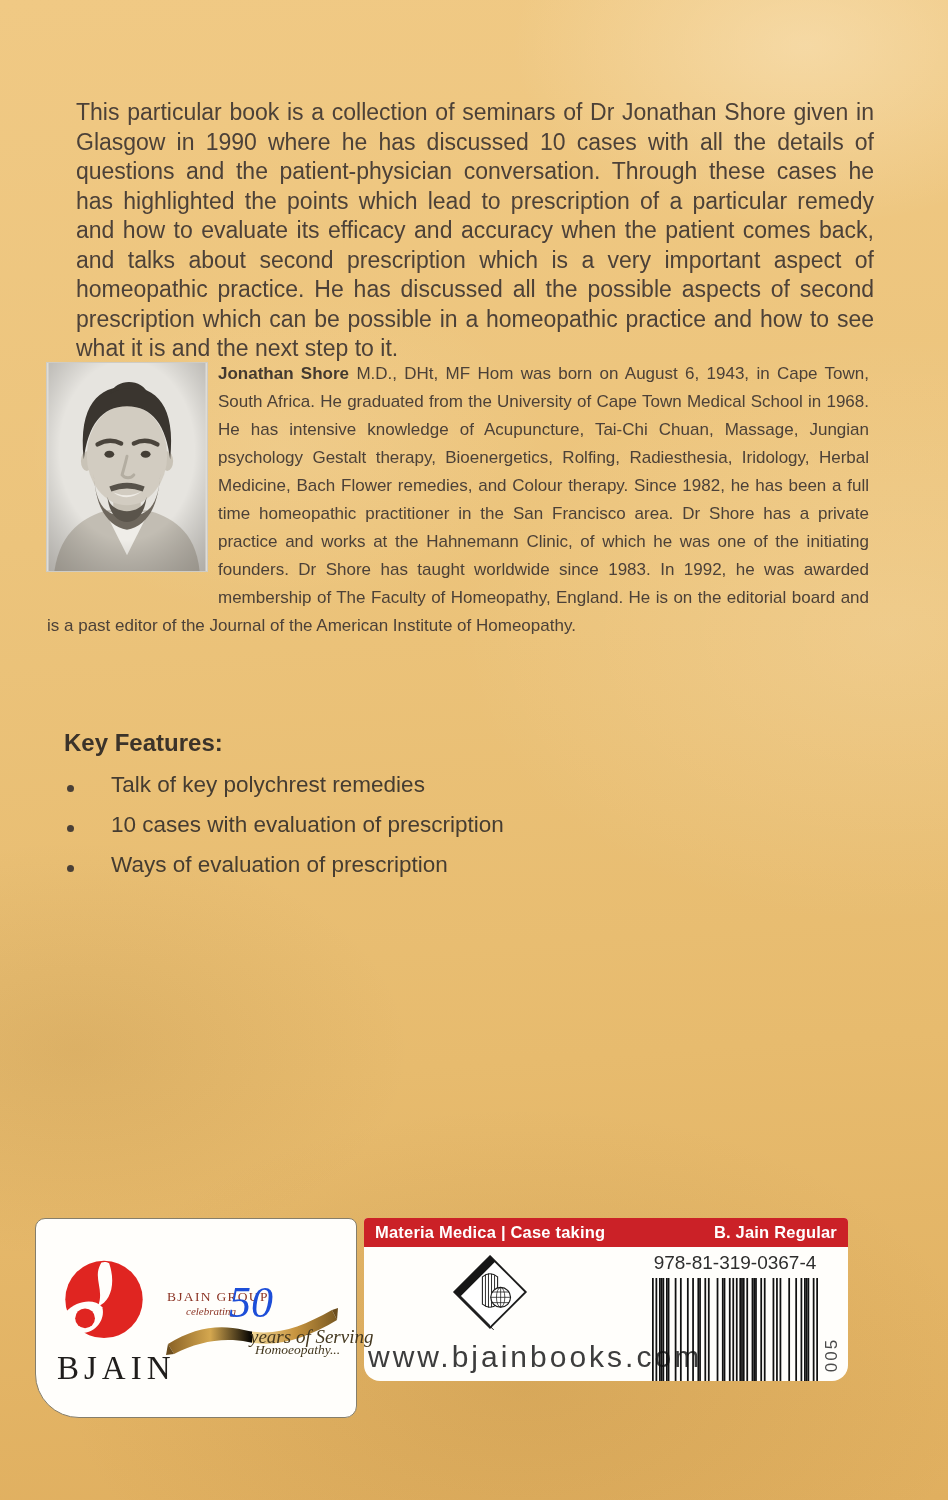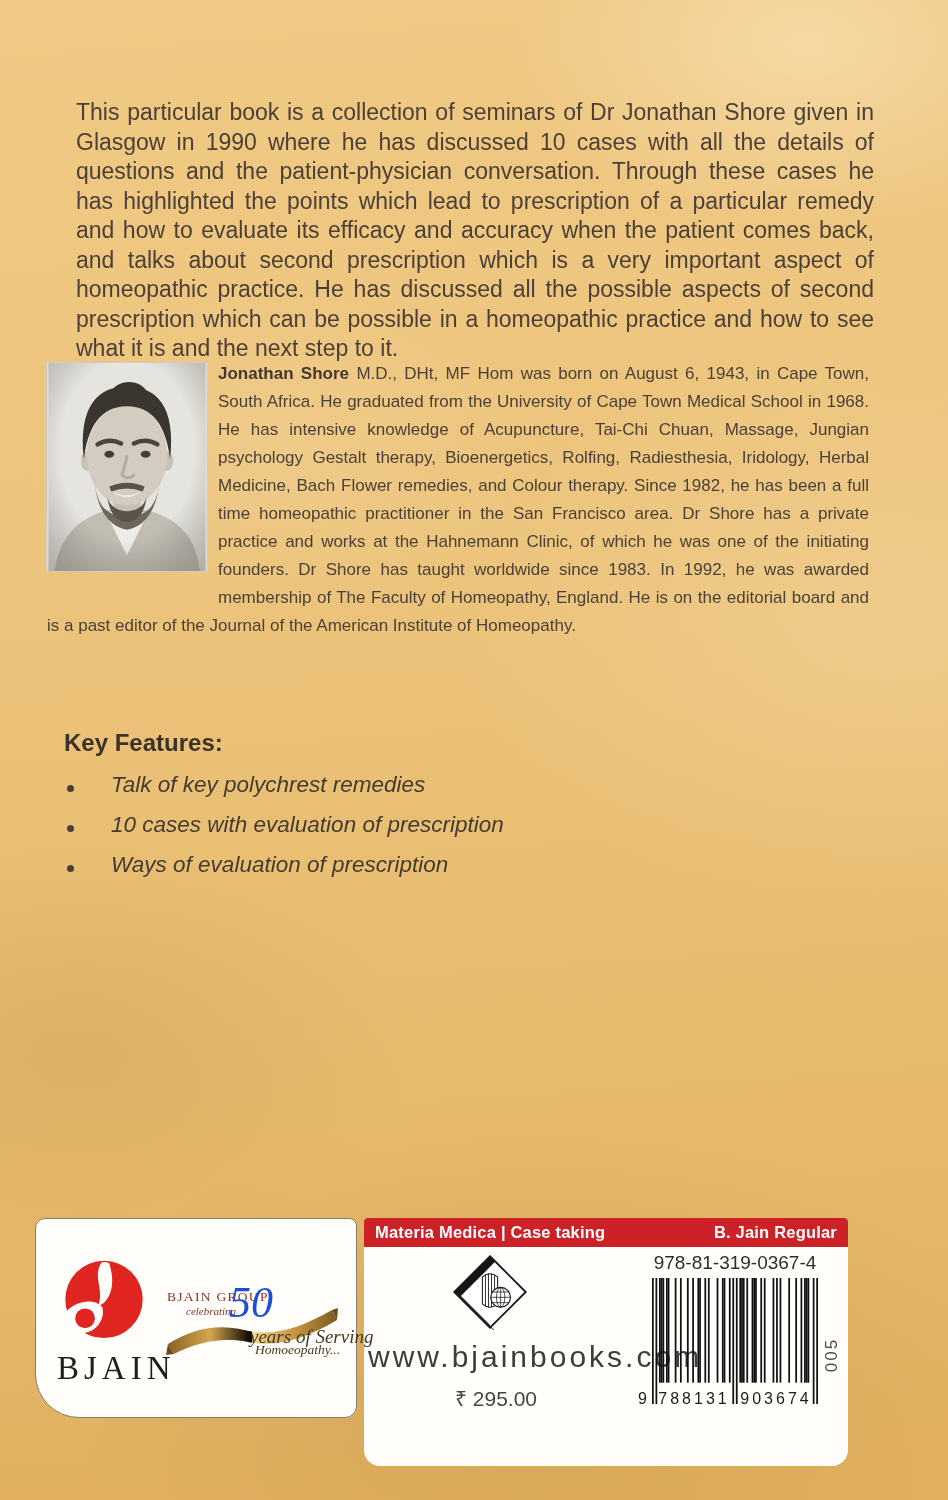--- a/index.html
+++ b/index.html
@@ -26,21 +26,21 @@
   .bio { position:absolute; top:360px; left:47px; width:822px; font-size:17px; line-height:28px; text-align:justify; }
   .bio .author-name { font-weight:bold; color:#43392f; }
   .photo {
     float:left; width:160px; height:208px; margin:3px 11px 14px 0;
     background:#dedcd7; outline:1px solid #cfccc4;
   }
   .photo svg { display:block; width:100%; height:100%; }
 
   .features { position:absolute; top:730px; left:64px; width:720px; }
   .features h2 { margin:0 0 16px 0; font-size:24px; line-height:1.1; color:#3b332a; font-weight:bold; }
-  .features ul { list-style:none; margin:0; padding:0;font-style:italic; }
+  .features ul { list-style:none; margin:0; padding:0; }
   .features li { position:relative; padding-left:47px; font-size:22.5px; line-height:1.15; margin-bottom:14px; color:#453c31; }
   .features li::before { content:""; position:absolute; left:3px; top:13px; width:7px; height:7px; border-radius:50%; background:#4a4037; }
 
   
   .footer-row { position:absolute; top:1218px; left:35px; width:813px; height:200px; display:flex; gap:7px; }
 
   .pub-box {
     width:322px; height:200px; box-sizing:border-box; position:relative;
     background:#fffefb; border:1.5px solid #857e6b;
     border-radius:10px 8px 12px 44px;
@@ -53,21 +53,21 @@
   }
   .grp-name { position:absolute; left:131px; top:70px; font-family:Liberation Serif, serif; font-size:13.5px; letter-spacing:1.3px; color:#8c3526; white-space:nowrap; }
   .grp-celebrating { position:absolute; left:150px; top:86px; font-family:"Liberation Serif", serif; font-style:italic; font-size:11px; color:#8c3526; }
   .grp-ribbon { position:absolute; left:130px; top:79px; width:172px; height:58px; z-index:1; }
   .grp-ribbon svg { display:block; width:100%; height:100%; }
   .grp-50 { position:absolute; left:193px; top:62px; z-index:2; font-family:"Liberation Serif", serif; font-size:44px; line-height:1; color:#1d4ed8;font-style:italic; }
   .grp-years1 { position:absolute; left:214px; top:107px; z-index:3; font-family:"Liberation Serif", serif; font-style:italic; font-size:19px; color:#44381f; white-space:nowrap; }
   .grp-years2 { position:absolute; left:219px; top:123px; z-index:3; font-family:"Liberation Serif", serif; font-style:italic; font-size:13.5px; color:#44381f; white-space:nowrap; }
 
   .retail-box {
-    flex:1; height:248px; position:relative; overflow:hidden;
+    flex:1; height:163px; position:relative; overflow:hidden;
     background:#fffefb; border-radius:4px 4px 16px 16px;
   }
   .band {
     position:absolute; top:0; left:0; right:0; height:29px;
     background:#cb2127; color:#fff;
     display:flex; justify-content:space-between; align-items:center;
     padding:0 11px; box-sizing:border-box;
     font-size:16.5px; font-weight:bold; letter-spacing:0.2px;
   }
   .diamond { position:absolute; left:88px; top:36px; width:76px; height:76px; }

